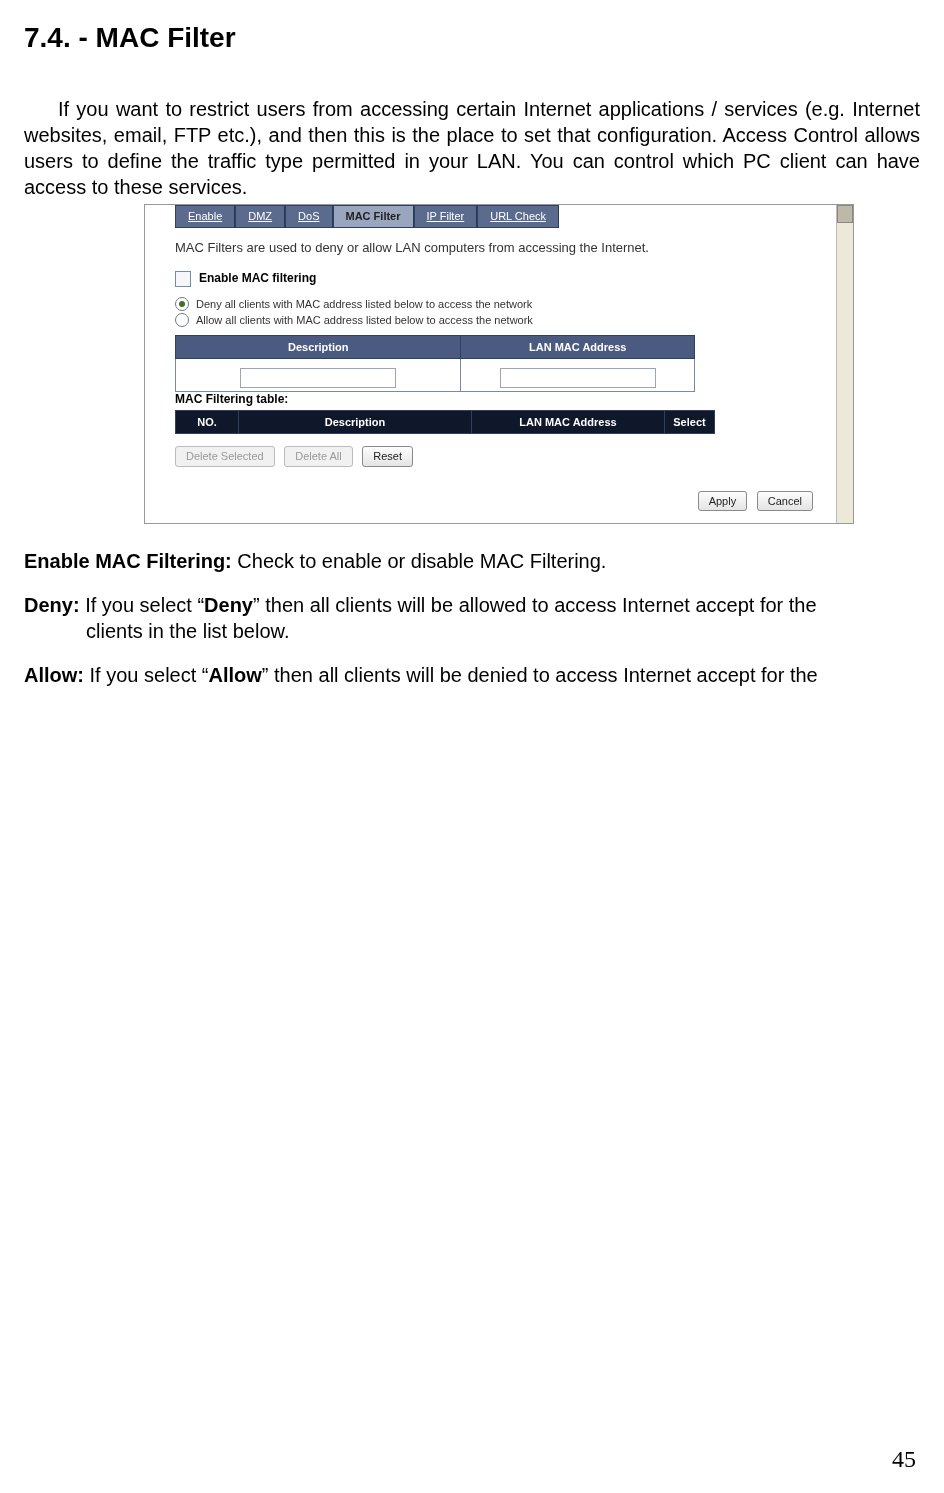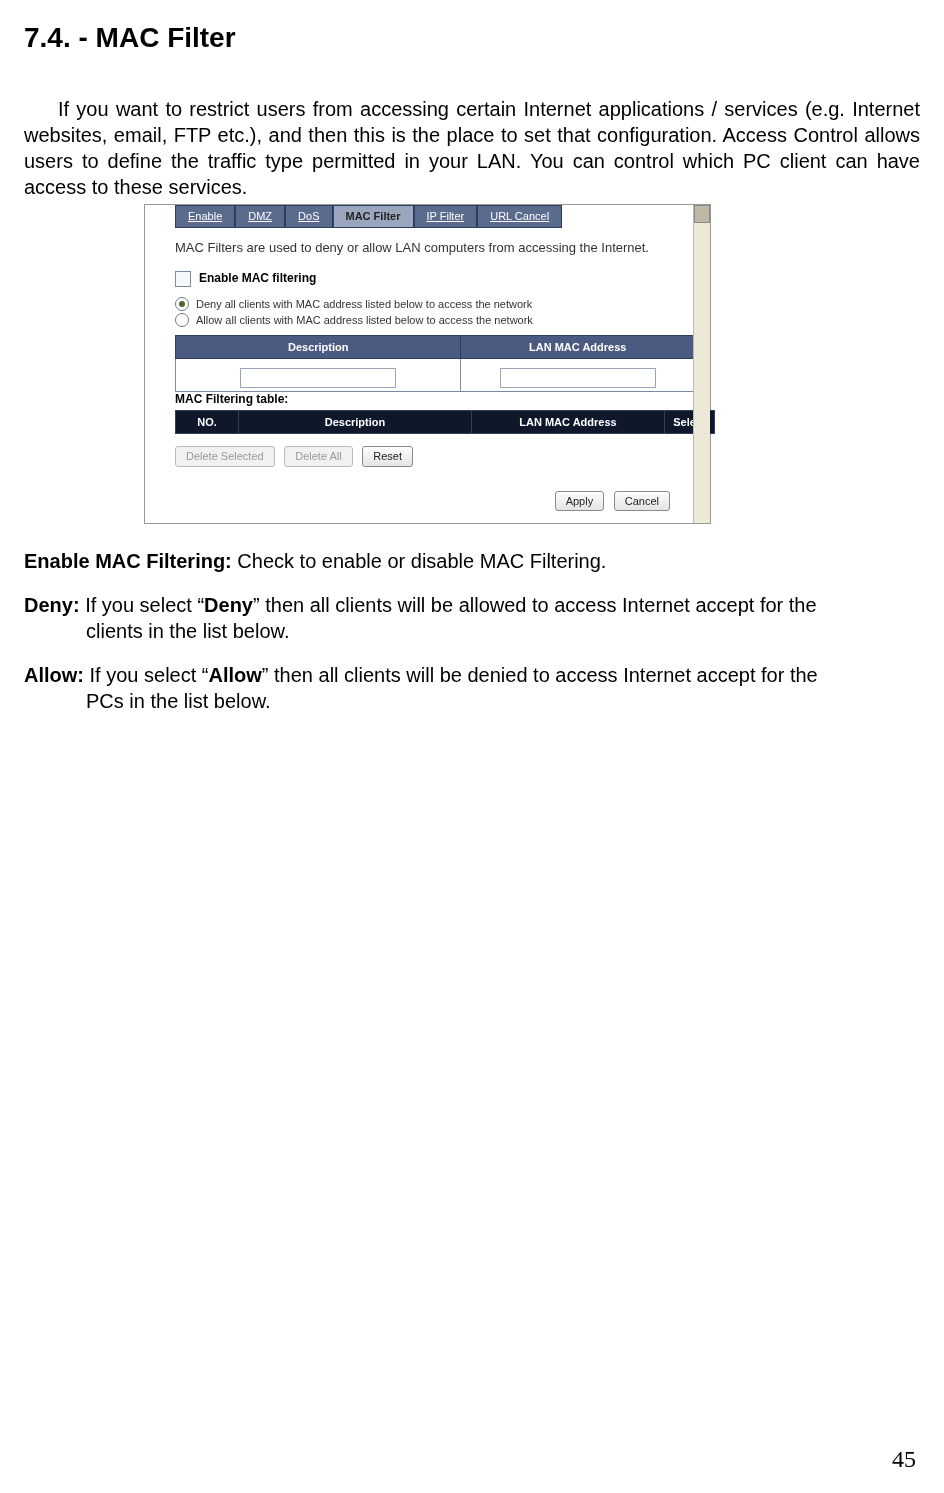--- a/index.html
+++ b/index.html
@@ -16,21 +16,21 @@
     font-size: 28px;
     font-weight: bold;
     margin: 0 0 40px 0;
   }
   .intro {
     text-align: justify;
     margin-bottom: 4px;
   }
   .intro .indent { display:inline-block; width: 34px; }
   .screenshot-wrap {
-    width: 567px;
+    width: 710px;
     margin: 0 0 24px 120px;
     border: 1px solid #999;
     background: #fff;
     position: relative;
     box-sizing: border-box;
   }
   .scrollbar {
     position: absolute;
     right: 0; top:0; bottom:0;
     width: 16px;
@@ -197,21 +197,21 @@
   <div class="scrollbar">
       <div class="thumb"></div>
     </div>
   <div class="screenshot-inner">
     <div class="tabbar">
       <div class="tab"><a>Enable</a></div>
       <div class="tab"><a>DMZ</a></div>
       <div class="tab"><a>DoS</a></div>
       <div class="tab active">MAC Filter</div>
       <div class="tab"><a>IP Filter</a></div>
-      <div class="tab"><a>URL Cancel</a></div>
+      <div class="tab"><a>URL Check</a></div>
     </div>
 
     <div class="desc-text">MAC Filters are used to deny or allow LAN computers from accessing the Internet.</div>
 
     <div class="checkbox-row">
       <span class="box"></span>
       <span style="font-weight:bold">Enable MAC filtering</span>
     </div>
 
     <div class="radio-row">
@@ -266,16 +266,15 @@
   <span class="term">Enable MAC Filtering:</span><span> Check to enable or disable MAC Filtering.</span>
 </p>
 
 <p class="definition">
   <span class="term">Deny:</span><span> If you select “</span><span class="term">Deny</span><span>” then all clients will be allowed to access Internet accept for the</span>
   <span class="sub">clients in the list below.</span>
 </p>
 
 <p class="definition">
   <span class="term">Allow:</span><span> If you select “</span><span class="term">Allow</span><span>” then all clients will be denied to access Internet accept for the</span>
-  <span class="sub">PCs in the list below.</span>
 </p>
 
 <div class="page-num">45</div>
 
 </body></html>

